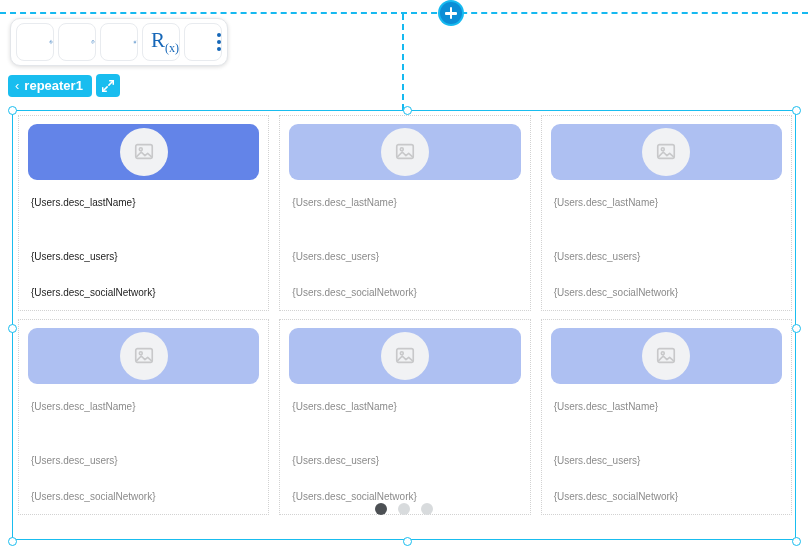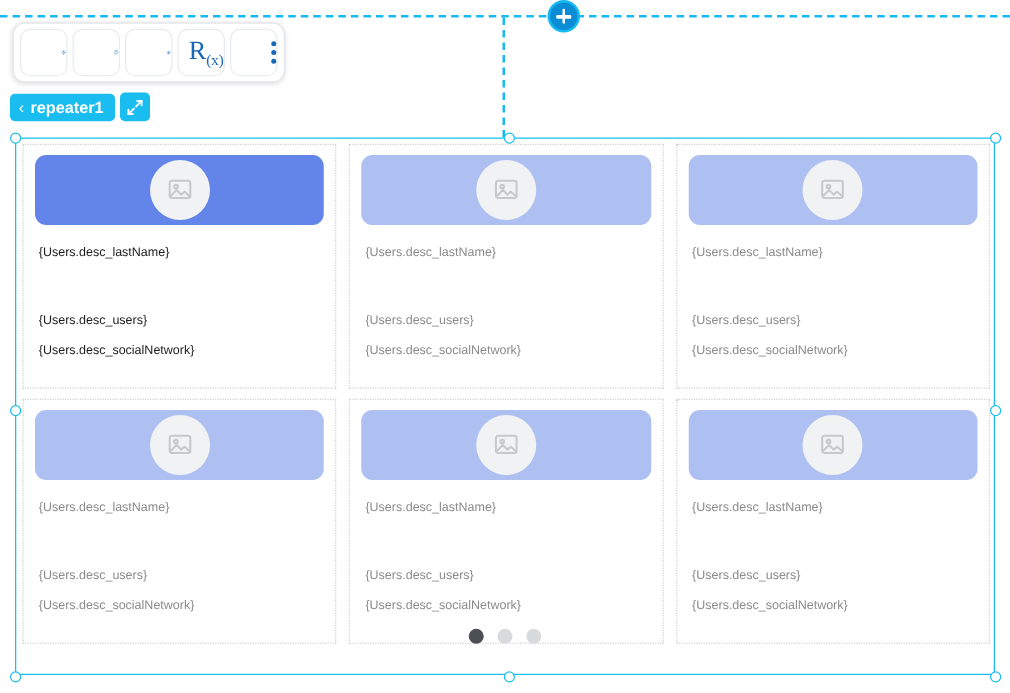--- a/index.html
+++ b/index.html
@@ -141,21 +141,21 @@
   .card-body { padding: 10px 3px 0 3px; }
   .field {
     font-size: 10px;
     color: #8b8b8b;
     line-height: 1.2;
     white-space: nowrap;
   }
   .card.selected .field { color: #1d1d1d; }
   .f1 { margin-top: 7px; }
   .f2 { margin-top: 42px; }
-  .f3 { margin-top: 12px; }
+  .f3 { margin-top: 24px; }
 
   
   .pager {
     position: absolute; left: 0; right: 0; top: 392px;
     display: flex; justify-content: center; align-items: center; gap: 11px;
   }
   .dot { width: 12px; height: 12px; border-radius: 50%; background: #d8dbdd; cursor: pointer; }
   .dot.active { background: #4c5054; }
 </style>
 </head>

